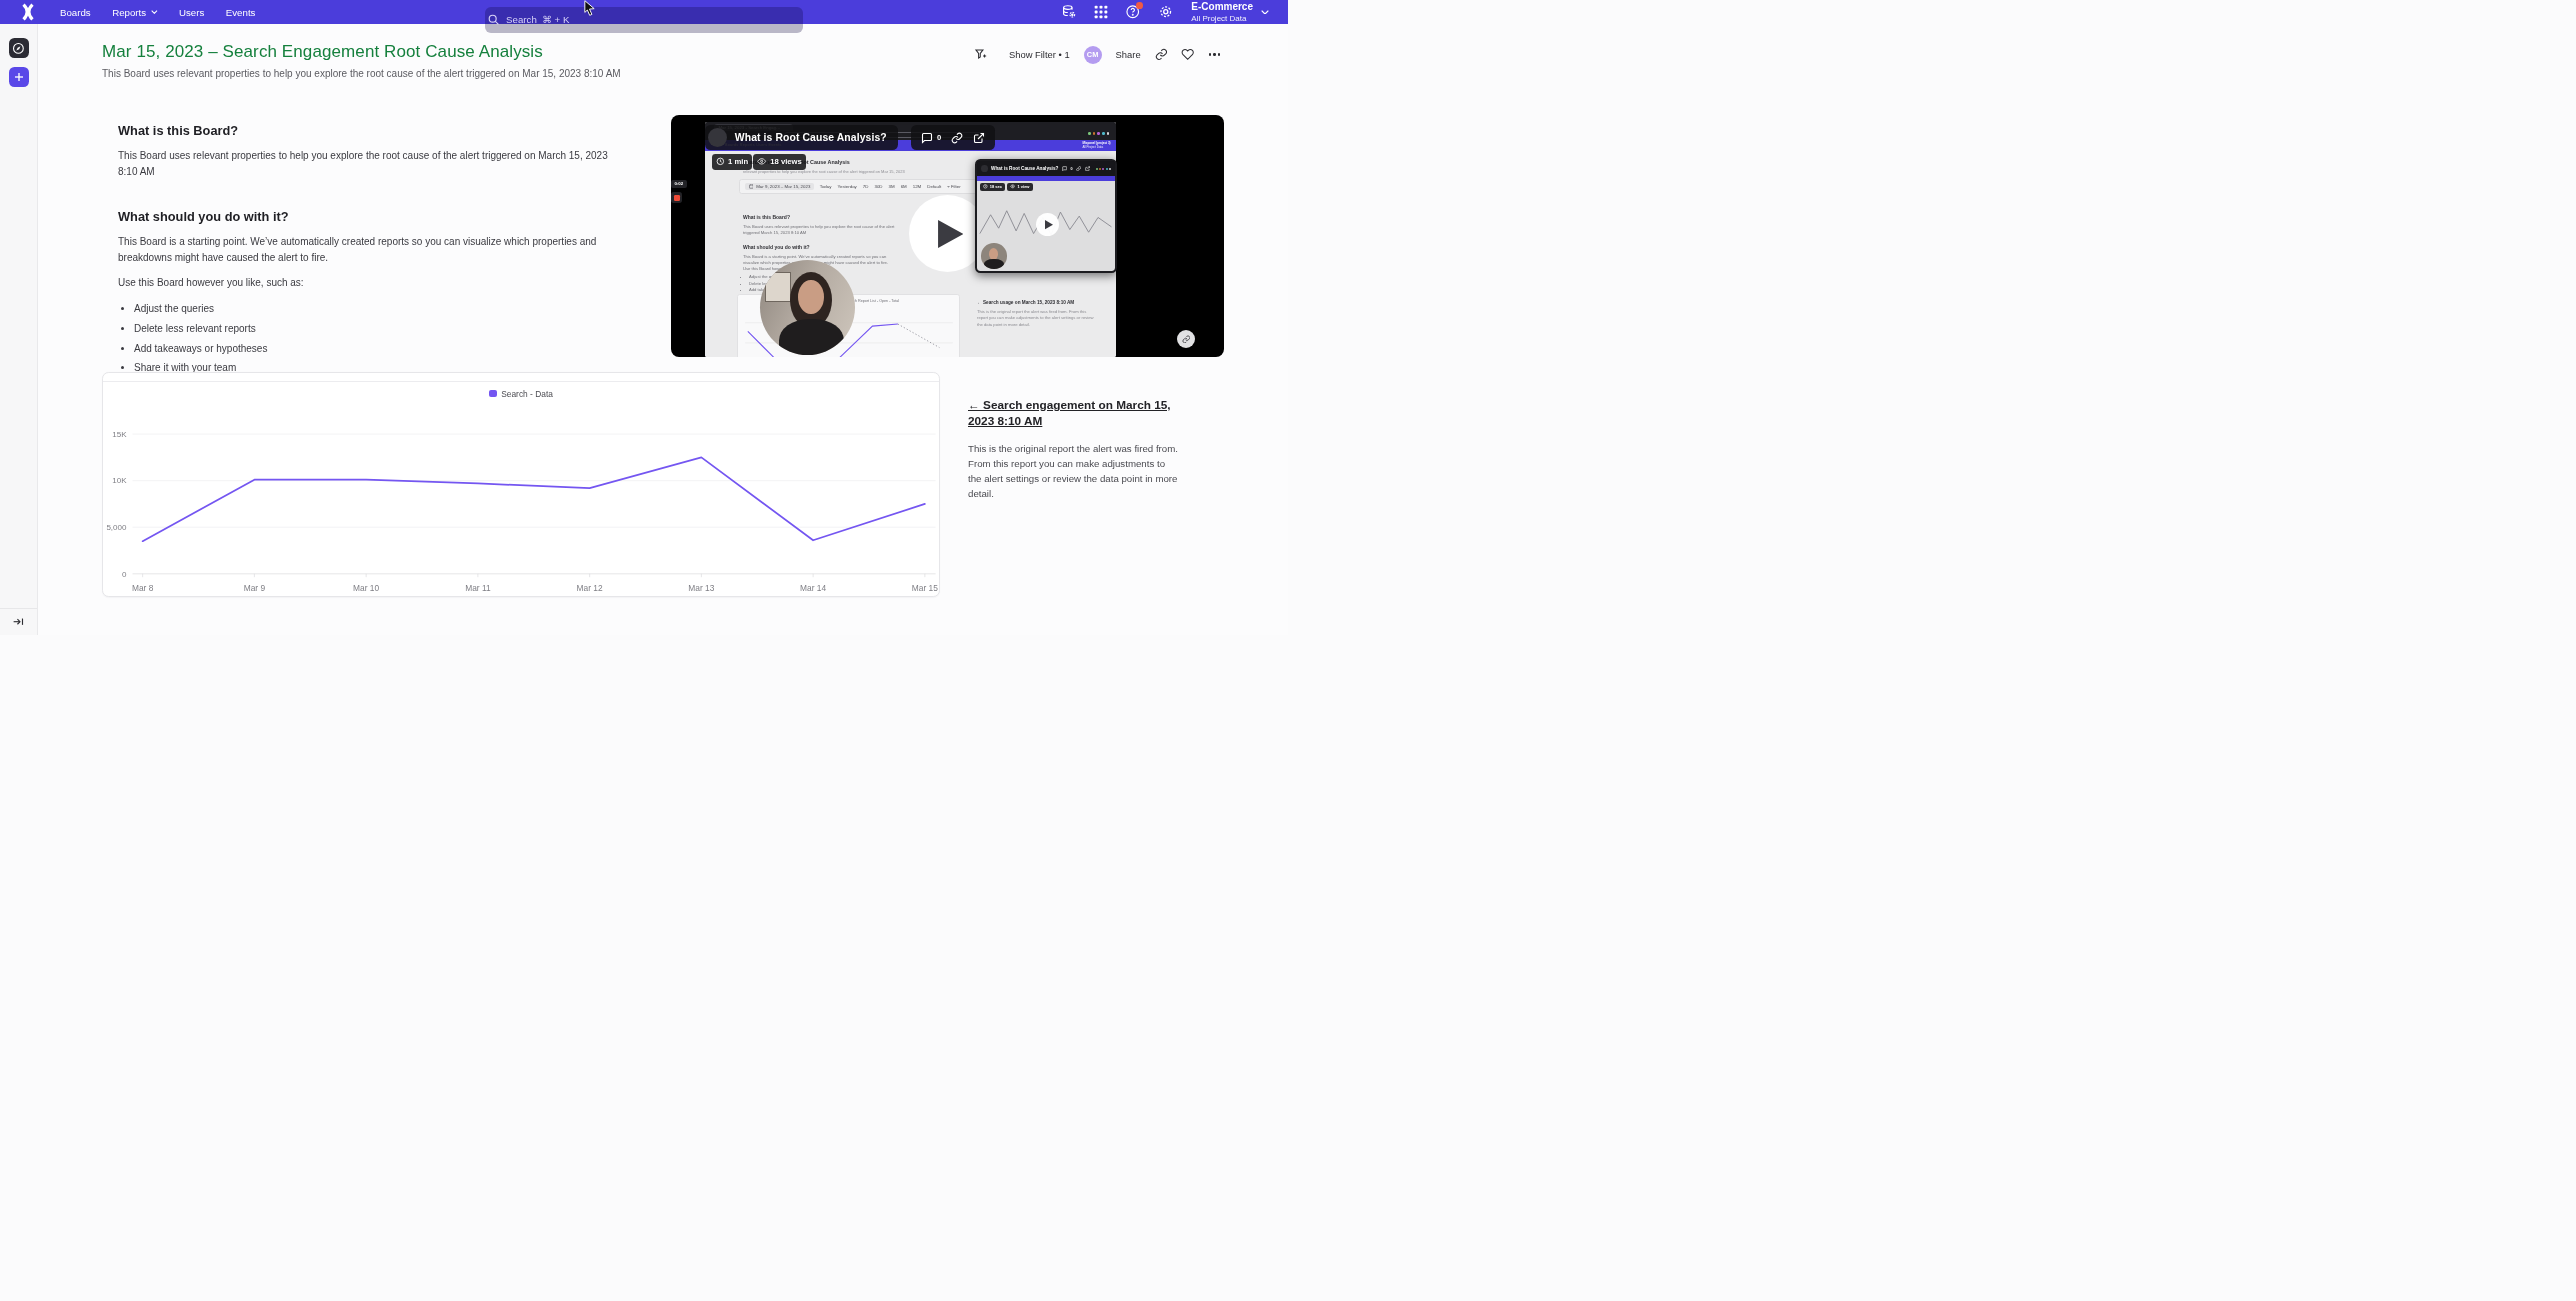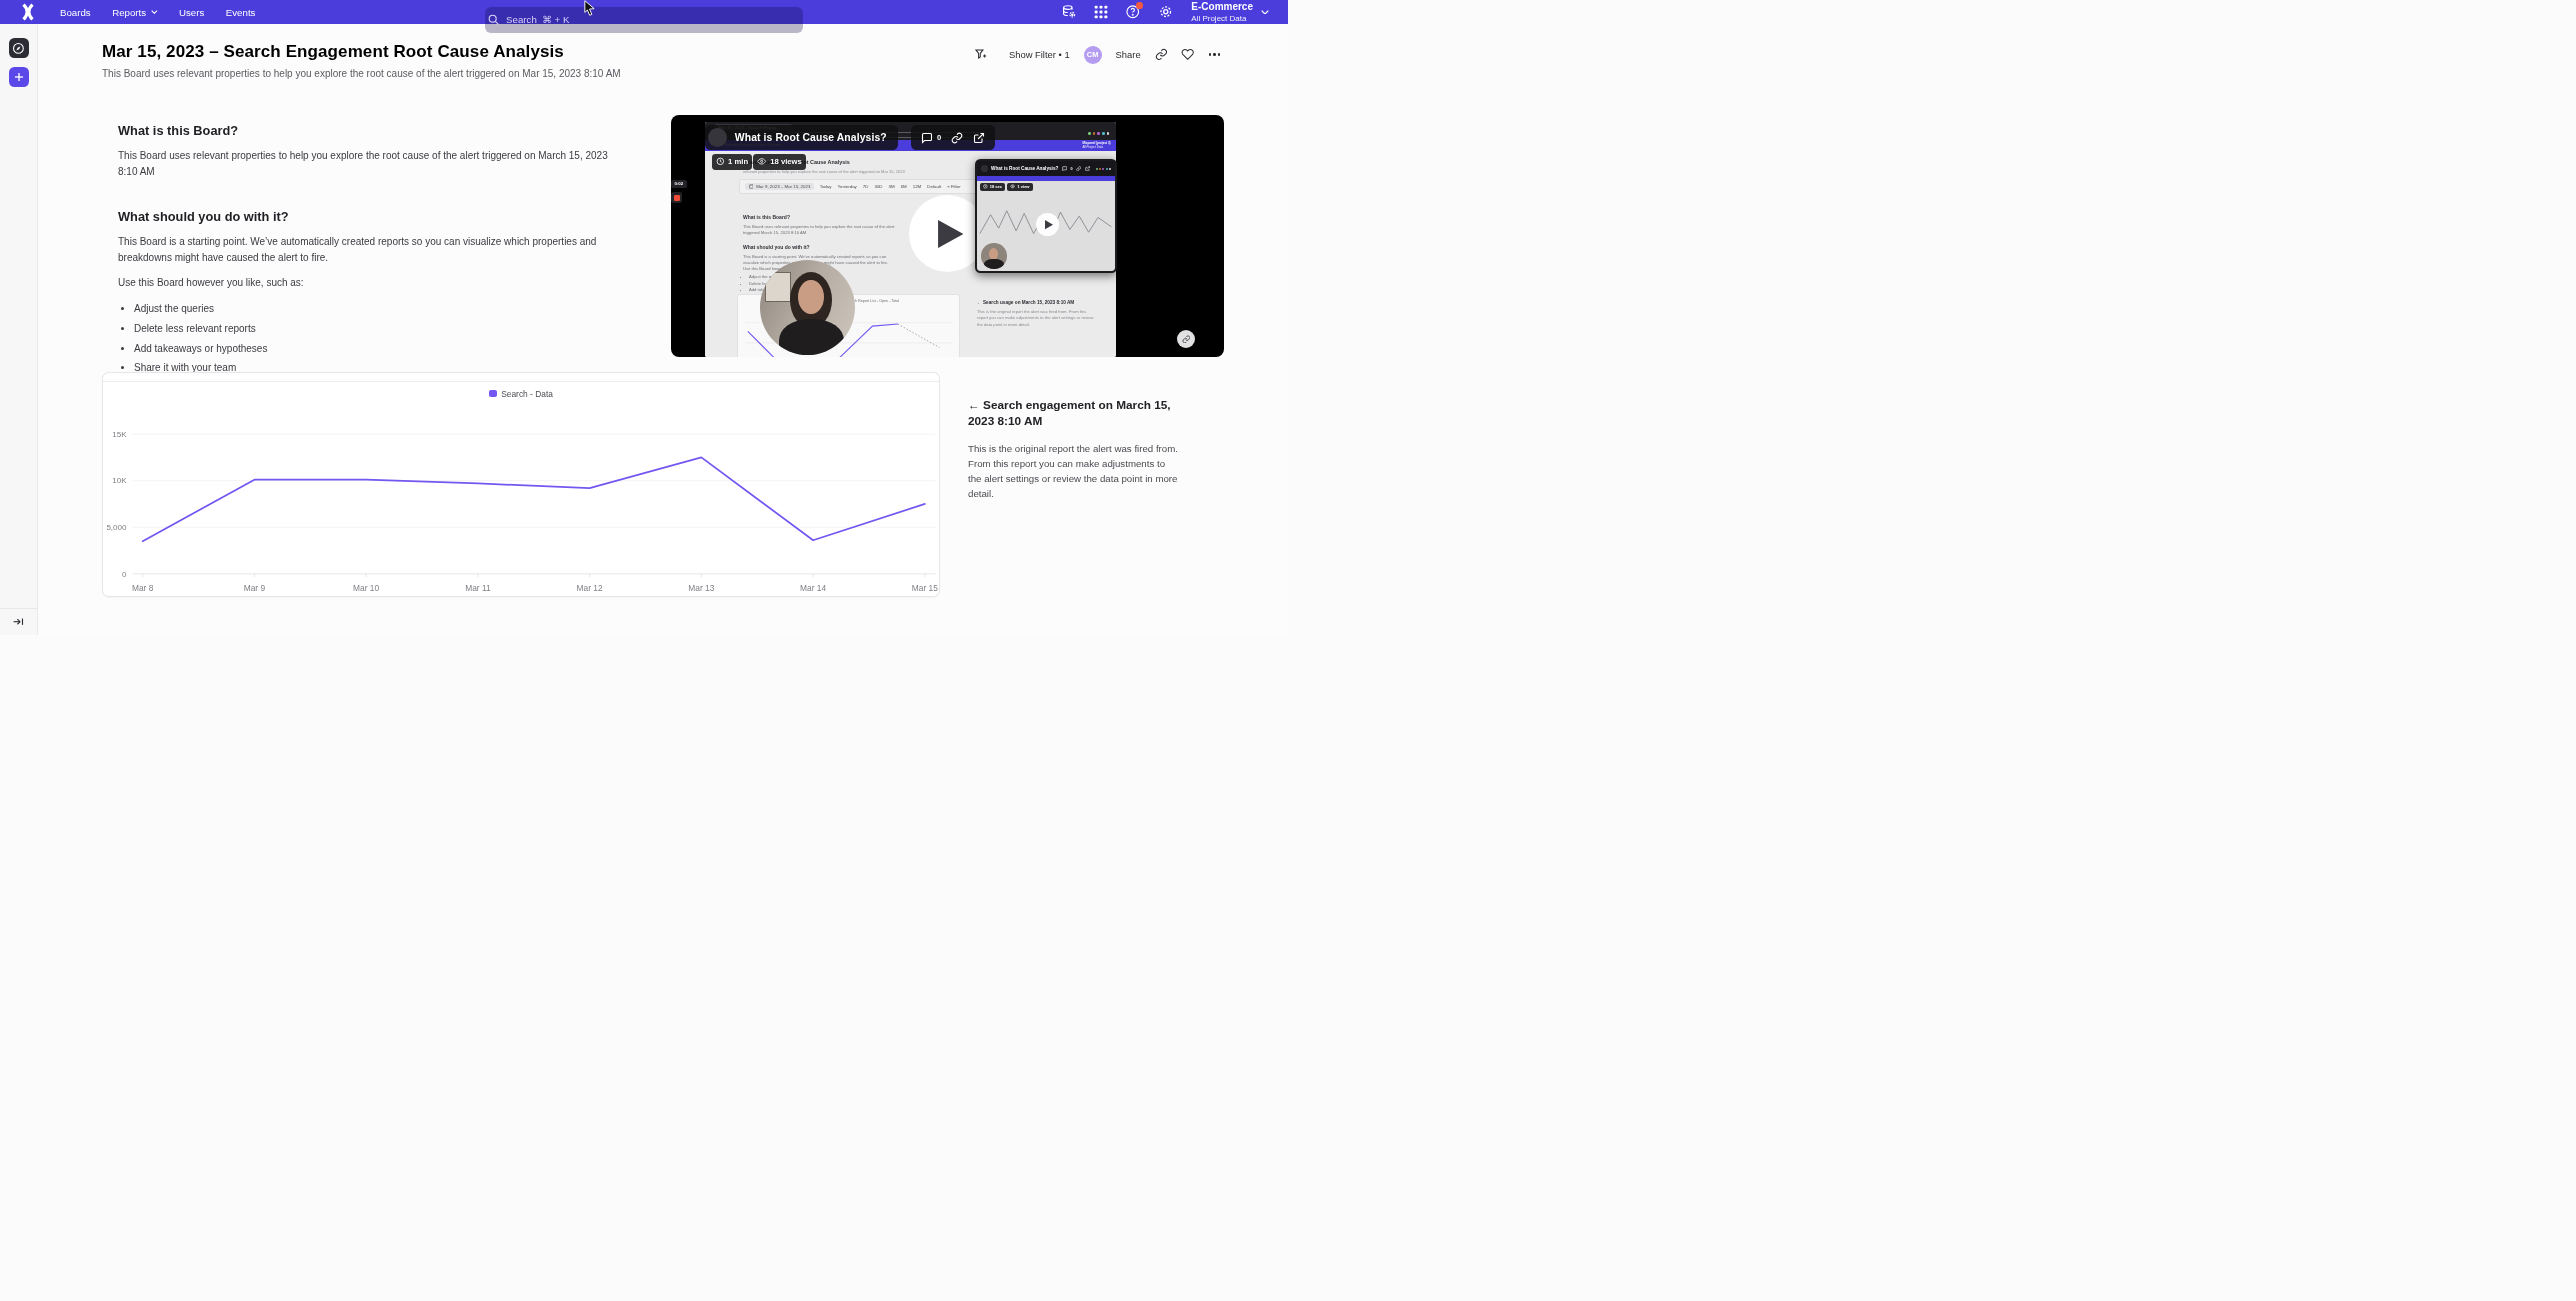--- a/index.html
+++ b/index.html
@@ -26,21 +26,21 @@
   .shell { display:flex; height:611px; }
   .rail { position:relative; width:38px; background:#f7f7f8; border-right:0.7px solid #e9e9eb; flex:none; }
   .rail-btn { width:20px; height:20px; border-radius:5.4px; display:flex; align-items:center; justify-content:center; margin:0 auto; }
   .rail-btn.compass { background:#2c2c34; margin-top:14px; }
   .rail-btn.plus { background:#5A48E8; margin-top:9.4px; color:#fff; font-size:13.4px; font-weight:500; }
   .rail-foot { position:absolute; left:0; right:0; bottom:0; height:27px; border-top:0.7px solid #e7e7e9; display:flex; align-items:center; justify-content:center; }
 
   .main { position:relative; flex:1; background:#fcfcfd; }
 
   
-  .b-title { position:absolute; left:64px; top:18px; font-size:17px; font-weight:700; color:#000000; letter-spacing:0.1px; }
+  .b-title { position:absolute; left:64px; top:18px; font-size:17px; font-weight:400; color:#15803d; letter-spacing:0.1px; }
   .b-sub { position:absolute; left:64px; top:44px; font-size:10px; color:#5b5b61; }
   .hdr-controls { position:absolute; top:21.5px; right:68px; display:flex; align-items:center; gap:14px; }
   .hc-filter { display:flex; align-items:center; gap:22px; font-size:9.4px; font-weight:500; color:#2c2c31; }
   .avatar { width:18px; height:18px; border-radius:50%; background:#B49CF0; color:#fff; font-size:7.4px; font-weight:700;
     display:flex; align-items:center; justify-content:center; letter-spacing:0.2px; }
   .hc-share { font-size:9.4px; font-weight:500; color:#2c2c31; }
   .dots3 { display:flex; gap:2px; }
   .dots3 i { width:2.4px; height:2.4px; border-radius:50%; background:#2c2c31; }
 
   
@@ -139,21 +139,21 @@
   .cc-titlerow { display:flex; align-items:center; gap:6px; }
   .cc-title { font-size:10.4px; font-weight:700; color:#232327; }
   .cc-sub { margin-top:4px; font-size:8.7px; color:#6e6e74; }
   .cc-div { margin-top:8px; border-top:0.7px solid #ececef; }
   .cc-legend { display:flex; justify-content:center; align-items:center; gap:4.7px; margin-top:6.7px; }
   .cc-legend .sw { width:7.4px; height:7.4px; border-radius:2px; background:#7456F1; }
   .cc-legend .lt { font-size:8.4px; color:#4c4c52; }
 
   
   .aside { position:absolute; left:930px; top:374px; width:212px; }
-  .aside h3 { font-size:11.8px; font-weight:700; color:#232327; line-height:1.33; }
+  .aside h3 { font-size:11.8px; font-weight:700; color:#232327; line-height:1.33;text-decoration:underline; }
   .aside p { margin-top:11.4px; font-size:9.7px; line-height:1.55; color:#4a4a50; }
 
   .cursor { position:absolute; left:582px; top:0px; z-index:50; }
 </style>
 </head>
 <body>
 
 <div class="topbar">
   <span class="logo">
     <svg width="18" height="18" viewBox="0 0 28 28" fill="none" stroke="#fff" stroke-width="5">

